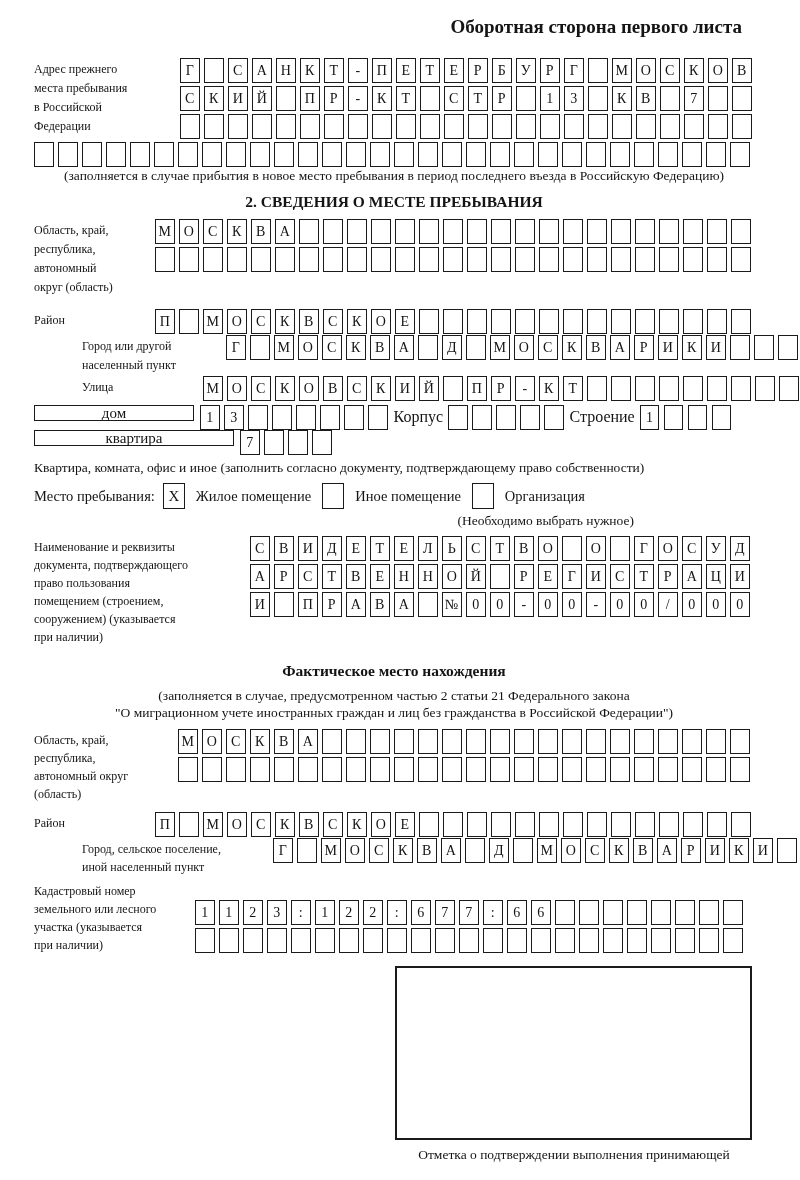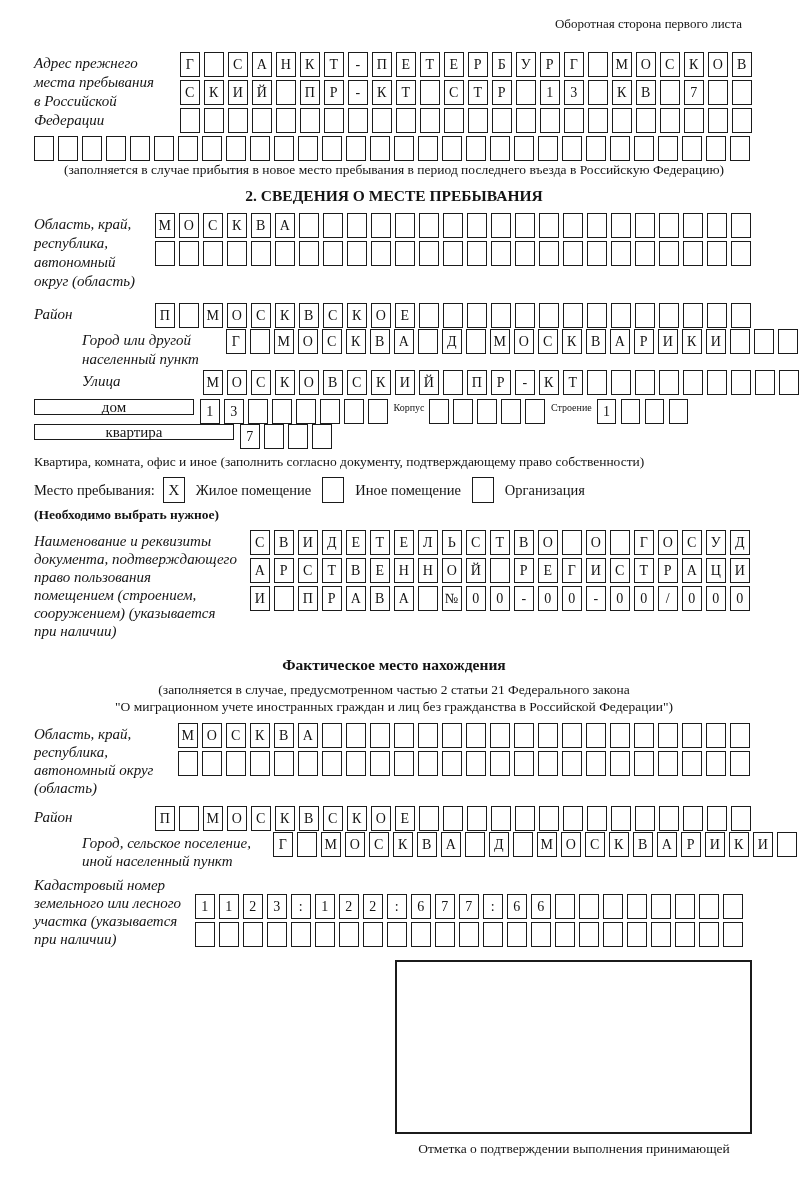--- a/index.html
+++ b/index.html
@@ -3,49 +3,49 @@
 <meta charset="utf-8">
 <style>
   * { box-sizing: border-box; }
   html,body { margin:0; padding:0; background:#e8e8e8; }
   .page {
     width:800px; height:1180px; margin:0 auto; background:#ffffff;
     font-family:"Liberation Serif","DejaVu Serif",serif; color:#141414;
     padding:16px 0 0 34px; overflow:hidden; position:relative;
   }
   .content { width:720px; }
-  .corner { text-align:right; font-size:13px; padding-right:12px; }
+  .corner { text-align:right; font-size:19px; padding-right:12px;font-weight:bold; }
 
   .cells { display:flex; gap:4.5px; flex-wrap:nowrap; }
   .cells + .cells { margin-top:3px; }
   .cell {
     flex:0 0 19.5px; width:19.5px; height:25px;
     border:1.6px solid #1b1b1b; display:flex; align-items:center; justify-content:center;
     font-size:14px; line-height:1; background:#fff;
   }
   .frow { display:flex; align-items:flex-start; }
-  .flabel { font-size:15px; line-height:19px; flex:0 0 auto; padding-top:2px;font-style:italic; }
+  .flabel { font-size:12px; line-height:19px; flex:0 0 auto; padding-top:2px; }
   .flabel .lbl-line { white-space:nowrap; }
   .note { font-size:13.5px; line-height:17px; }
   .center { text-align:center; }
   .h-bold { font-weight:bold; font-size:15.5px; text-align:center; }
 
   .bigbox {
     height:16px; border:1.6px solid #1b1b1b; display:flex; align-items:center; justify-content:center;
     font-size:15px; flex:0 0 auto; background:#fff;
   }
-  .inline-label { font-size:10px; margin:3px 5px 0 6px; white-space:nowrap; }
+  .inline-label { font-size:16px; margin:3px 5px 0 6px; white-space:nowrap; }
 
   .stay { display:flex; align-items:center; font-size:14.5px; margin-top:7px; }
   .checkbox {
     width:22px; height:26px; border:1.6px solid #1b1b1b; display:flex; align-items:center;
     justify-content:center; font-size:15px; margin:0 11px; flex:0 0 auto; background:#fff;
   }
   .checkbox.first { margin-left:8px; }
-  .stay-note { width:600px; text-align:left; margin-top:3px;font-weight:bold; }
+  .stay-note { width:600px; text-align:right; margin-top:3px; }
 
   .m-t1 { margin-top:1px;margin-left:48px; } .m-t3 { margin-top:3px; } .m-t4 { margin-top:4px; }
   .m-t5 { } .m-t7 { margin-top:7px; } .m-t8 { margin-top:8px; }
   .m-t9 { margin-top:9px; } .m-t12 { margin-top:12px; } .m-t16 { margin-top:16px; }
   .m-t20 { margin-top:20px; }
 
   .stamp-box { width:357px; height:174px; border:2px solid #1b1b1b; margin-left:361px; margin-top:12px; background:#fff; }
   .stamp-caption { width:420px; margin-left:330px; text-align:center; font-size:13.5px; line-height:18px; margin-top:6px; }
 </style>
 </head>

